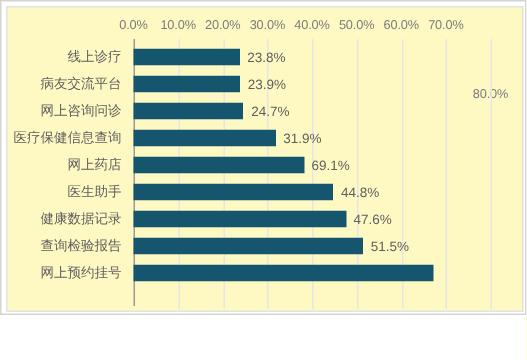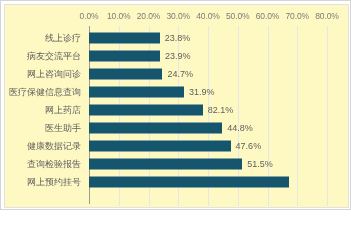--- a/index.html
+++ b/index.html
@@ -111,21 +111,21 @@
 
     <div id="x-axis">
         <div class="x-tick-label" style="left: 84px; color: rgb(123, 123, 123);">0.0%</div>
         <div class="x-tick-label" style="left: 113.75px; color: rgb(123, 123, 123); text-align: right;">10.0%</div>
         <div class="x-tick-label" style="left: 143.5px; color: rgb(123, 123, 123);">20.0%</div>
         <div class="x-tick-label" style="left: 173.25px; color: rgb(123, 123, 123);">30.0%</div>
         <div class="x-tick-label" style="left: 203px; color: rgb(123, 123, 123);">40.0%</div>
         <div class="x-tick-label" style="left: 232.75px; color: rgb(123, 123, 123);">50.0%</div>
         <div class="x-tick-label" style="left: 262.5px; color: rgb(123, 123, 123);">60.0%</div>
         <div class="x-tick-label" style="left: 292.25px; color: rgb(123, 123, 123);">70.0%</div>
-        <div class="x-tick-label" style="left: 322px; color: rgb(123, 123, 123);">80.0%</div>
+        <div class="x-tick-label" style="left: 322px; color: rgb(123, 123, 123); margin-top: 46px;">80.0%</div>
       </div>
 
     <div id="plot-area">
       <div id="axis-line" style="left: 84px; background: rgb(154, 154, 154);"></div>
     <div class="gridline" style="left: 113.75px; background: rgb(230, 230, 230);"></div>
         <div class="gridline" style="left: 143.5px; background: rgb(230, 230, 230);"></div>
         <div class="gridline" style="left: 173.25px; background: rgb(230, 230, 230);"></div>
         <div class="gridline" style="left: 203px; background: rgb(230, 230, 230);"></div>
         <div class="gridline" style="left: 232.75px; background: rgb(230, 230, 230);"></div>
         <div class="gridline" style="left: 262.5px; background: rgb(230, 230, 230);"></div>
@@ -147,21 +147,21 @@
           <div class="val-label" style="left: 157.482px; color: rgb(94, 94, 94);">24.7%</div>
         </div>
         <div class="bar-row" style="top: 57px;">
           <div class="cat-label" style="left: auto; right: 265px; color: rgb(94, 94, 94);">医疗保健信息查询</div>
           <div class="bar" style="left: 84px; width: 94.9025px; background: rgb(21, 86, 110);"></div>
           <div class="val-label" style="left: 178.903px; color: rgb(94, 94, 94);">31.9%</div>
         </div>
         <div class="bar-row" style="top: 75px;">
           <div class="cat-label" style="left: auto; right: 265px; color: rgb(94, 94, 94);">网上药店</div>
           <div class="bar" style="left: 84px; width: 113.645px; background: rgb(21, 86, 110);"></div>
-          <div class="val-label" style="left: 197.645px; color: rgb(94, 94, 94);">82.1%</div>
+          <div class="val-label" style="left: 197.645px; color: rgb(94, 94, 94);">69.1%</div>
         </div>
         <div class="bar-row" style="top: 93px;">
           <div class="cat-label" style="left: auto; right: 265px; color: rgb(94, 94, 94);">医生助手</div>
           <div class="bar" style="left: 84px; width: 133.28px; background: rgb(21, 86, 110);"></div>
           <div class="val-label" style="left: 217.28px; color: rgb(94, 94, 94);">44.8%</div>
         </div>
         <div class="bar-row" style="top: 111px;">
           <div class="cat-label" style="left: auto; right: 265px; color: rgb(94, 94, 94);">健康数据记录</div>
           <div class="bar" style="left: 84px; width: 141.61px; background: rgb(21, 86, 110);"></div>
           <div class="val-label" style="left: 225.61px; color: rgb(94, 94, 94);">47.6%</div>

